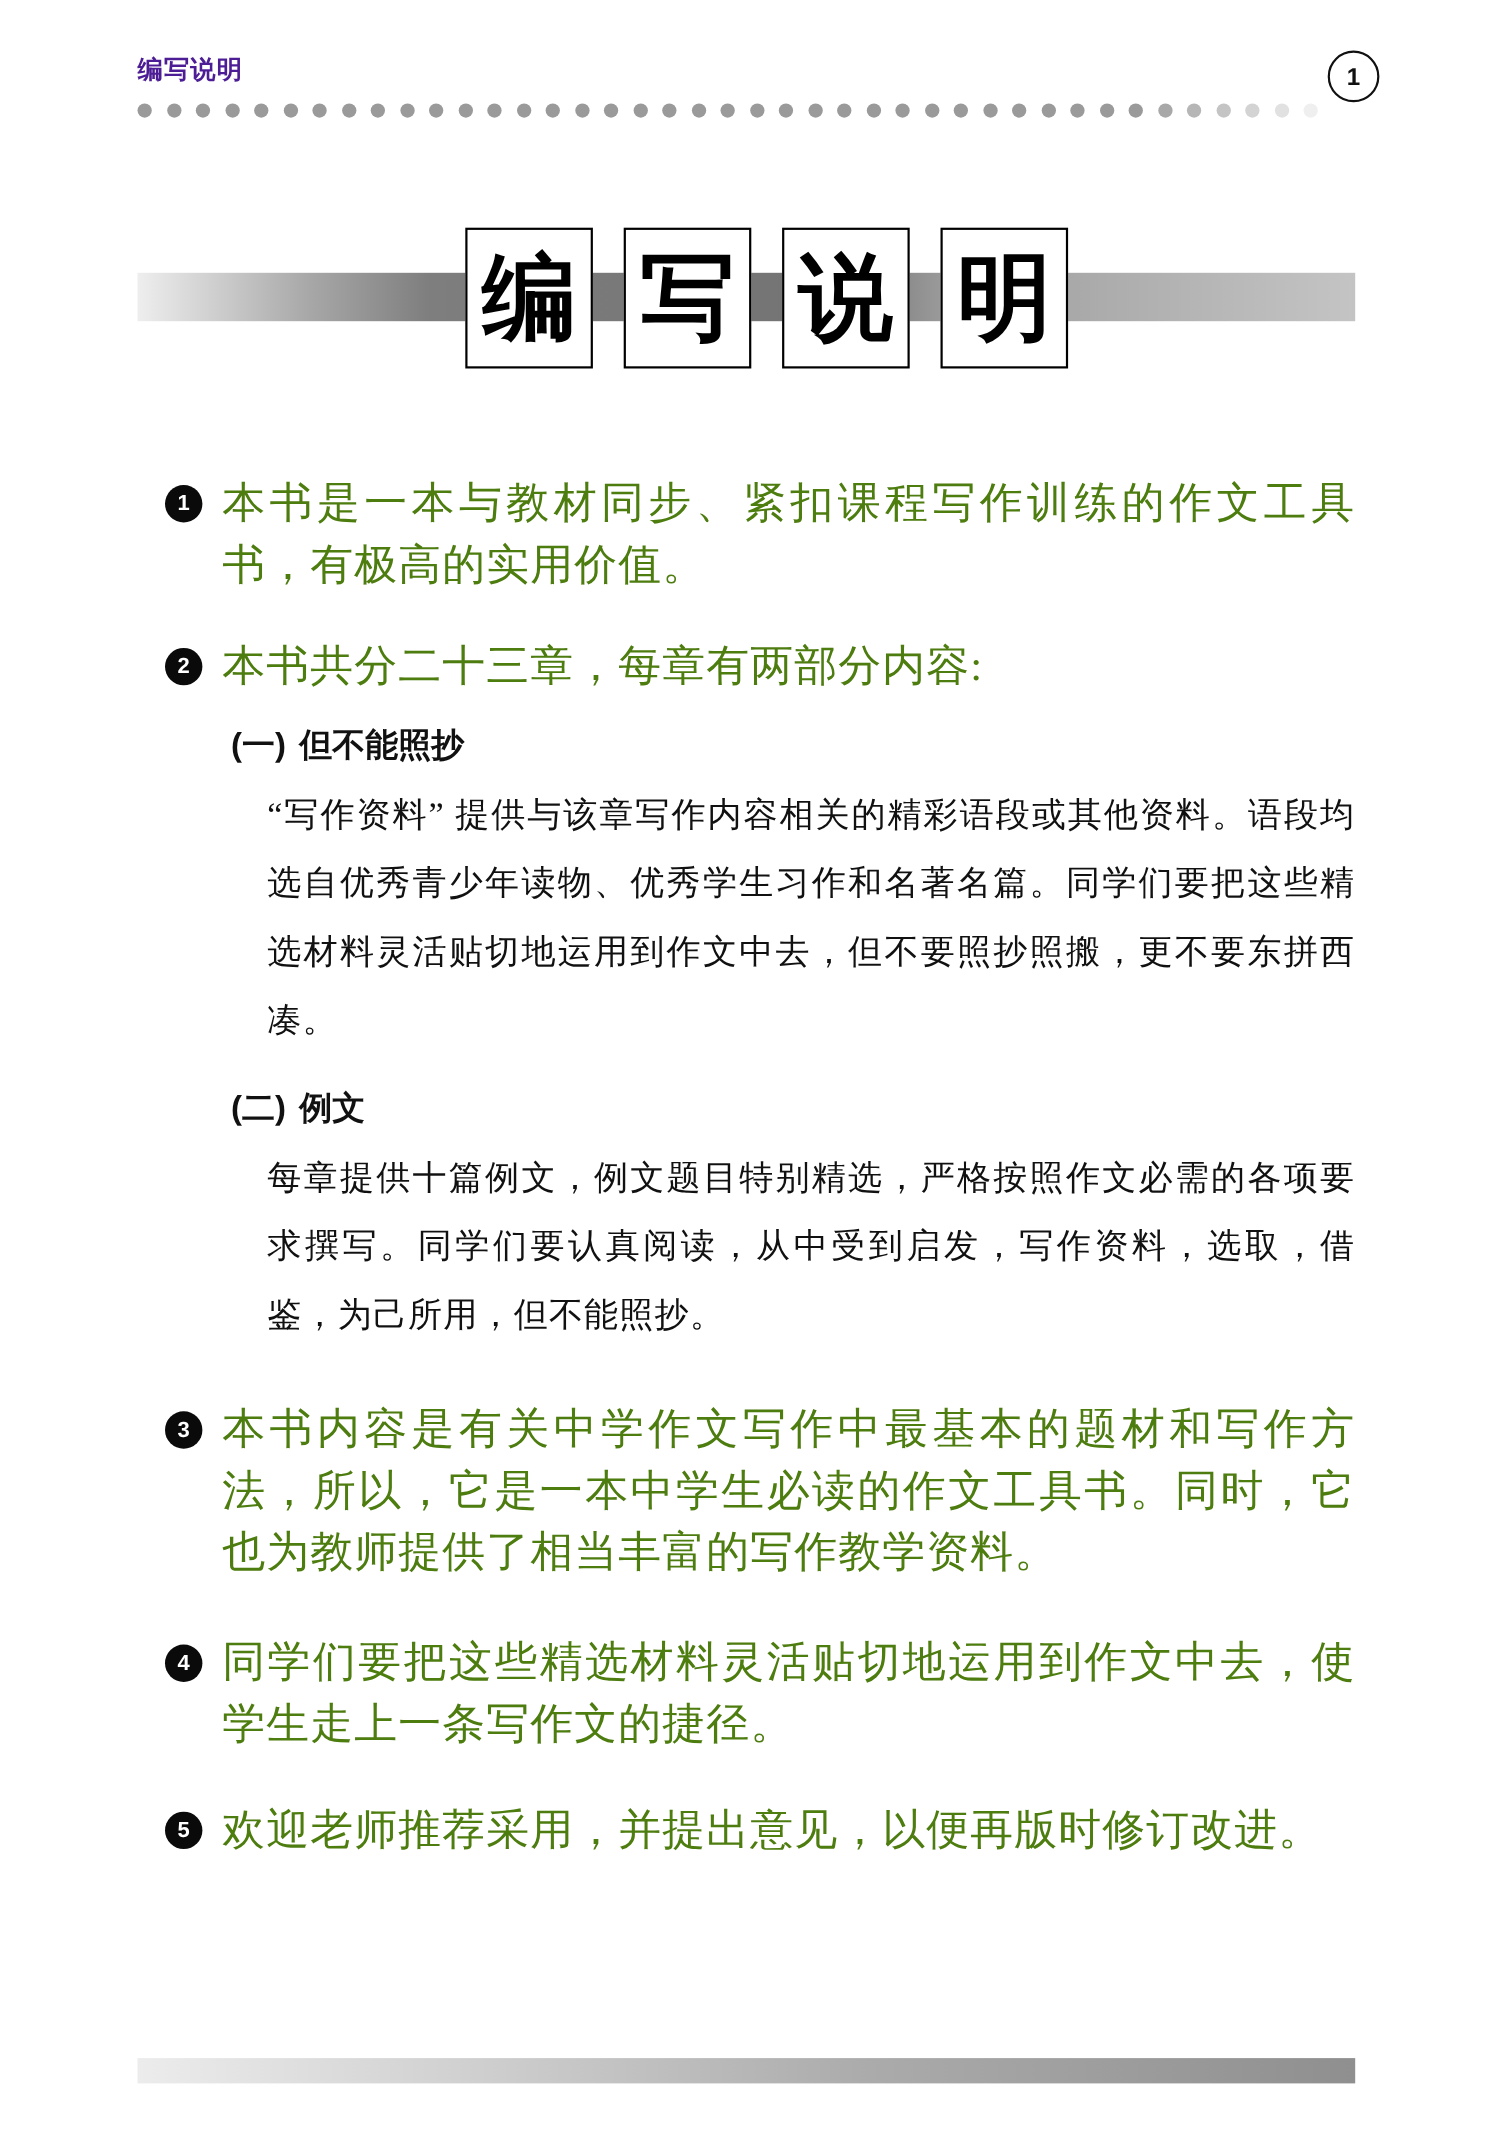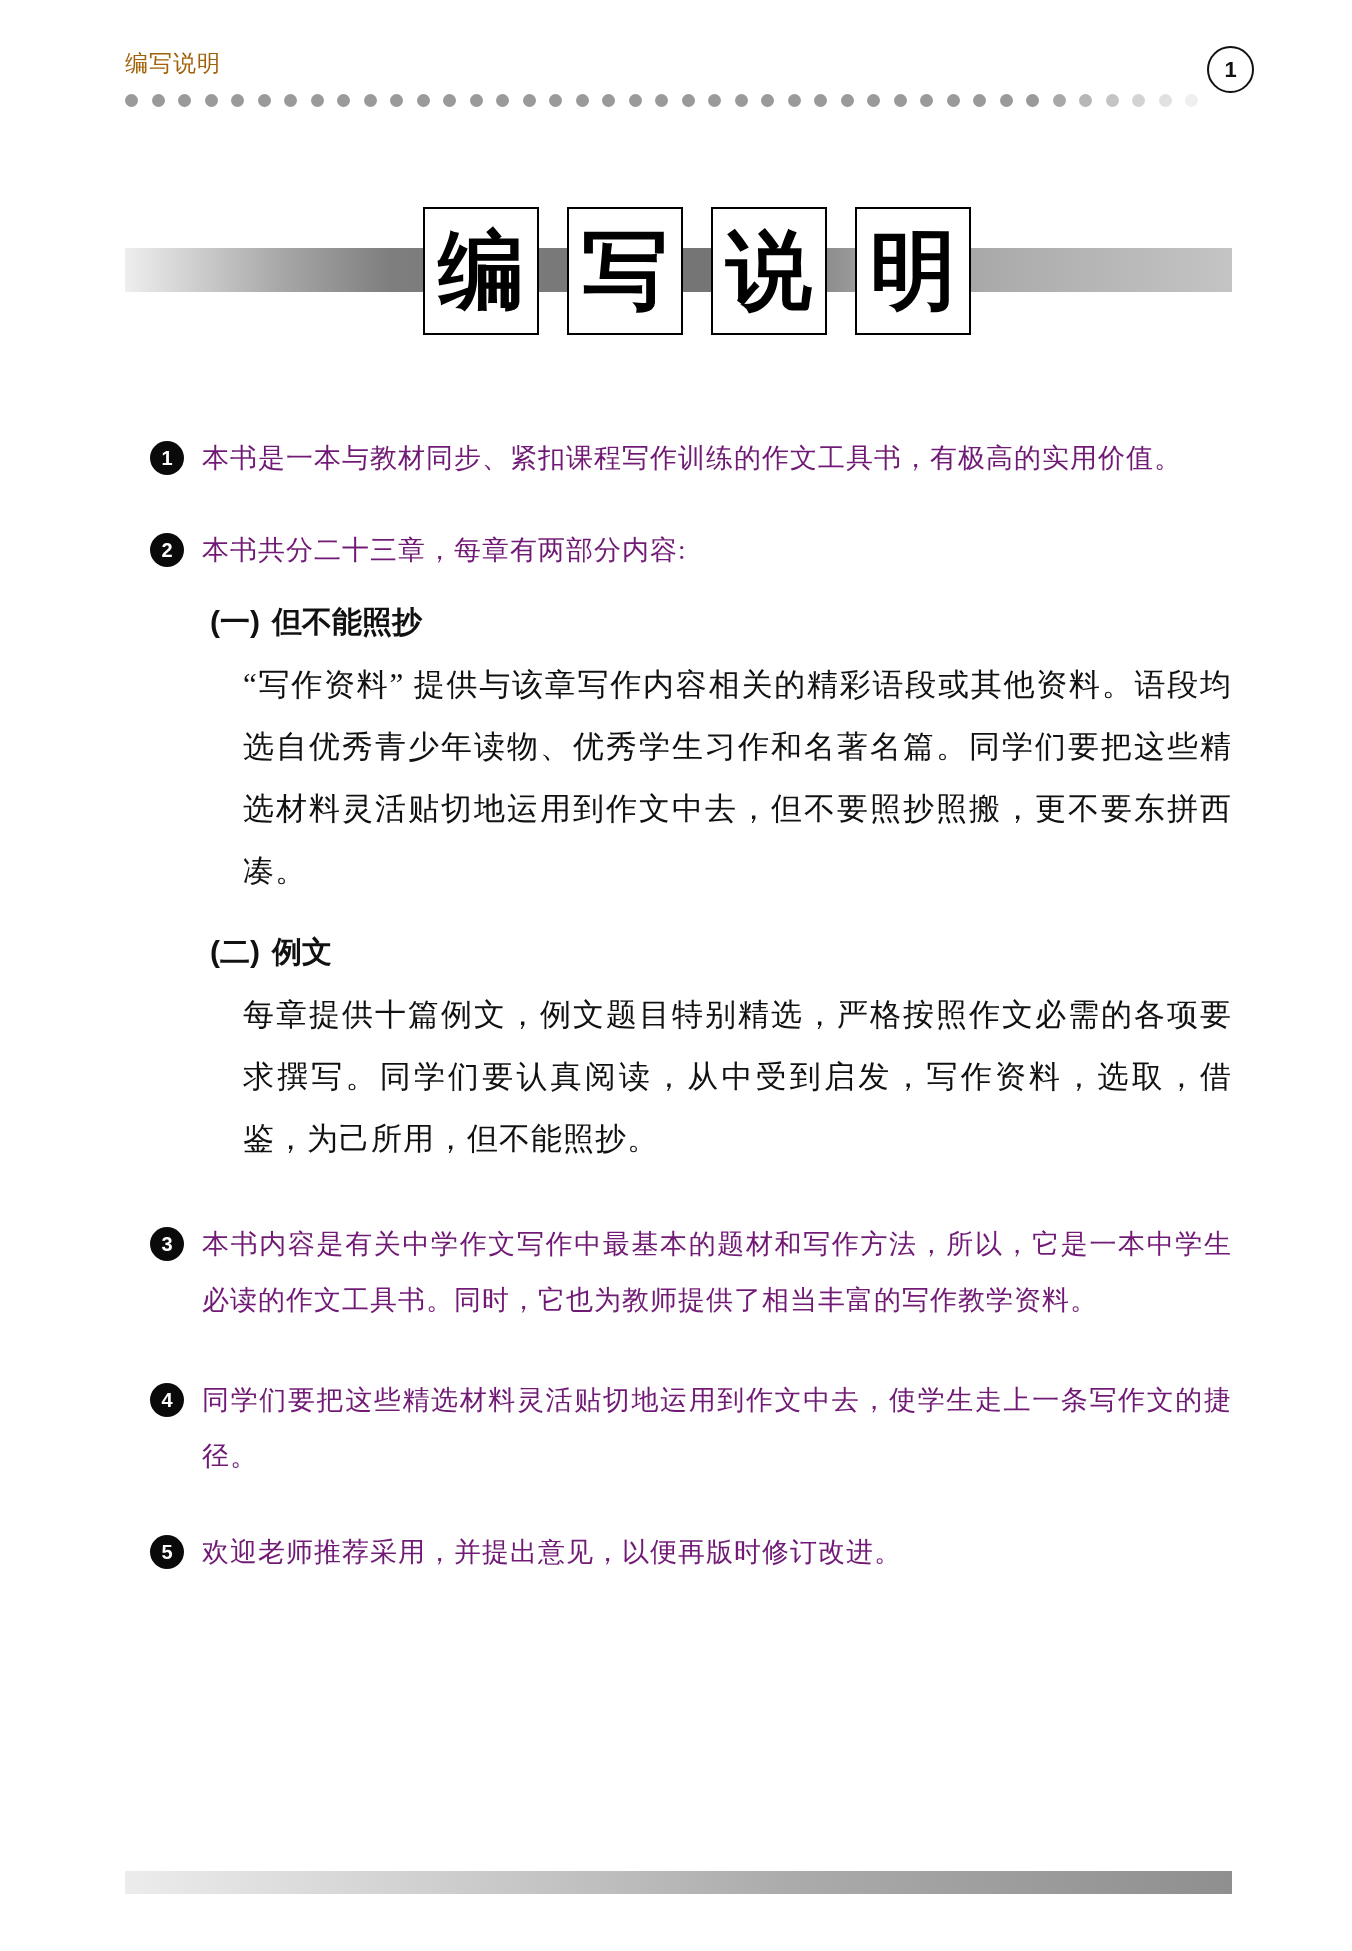--- a/index.html
+++ b/index.html
@@ -13,21 +13,22 @@
     font-family: "Liberation Serif", serif;
     color: #1a1a1a;
     overflow: hidden;
   }
 
   
   .runhead {
     font-family: "Liberation Sans", sans-serif;
     font-size: 23px;
     letter-spacing: 1px;
-    color: #a16207;
+    color: #4c1d95;
+    font-weight: bold;
   }
   .page-badge {
     position: absolute;
     top: 46px;
     right: 98px;
     width: 47px;
     height: 47px;
     border: 2px solid #111;
     border-radius: 50%;
     background: #fff;
@@ -98,25 +99,25 @@
     font-family: "Liberation Sans", sans-serif;
     font-weight: bold;
     font-size: 20px;
     display: flex;
     align-items: center;
     justify-content: center;
     margin-top: 11px;
   }
   .item p {
     flex: 1;
-    font-size: 27px;
+    font-size: 39px;
     line-height: 56px;
     letter-spacing: 1px;
     text-align: justify;
-    color: #701a75;
+    color: #4d7c0f;
   }
   .item-1 { margin-bottom: 36px; }
   .item-2 { margin-bottom: 16px; }
   .item-3 { margin-bottom: 44px; }
   .item-4 { margin-bottom: 40px; }
 
   .section { margin-left: 85px; }
   .section-1 { margin-bottom: 22px; }
   .section-2 { margin-bottom: 46px; }
   .section-head {

